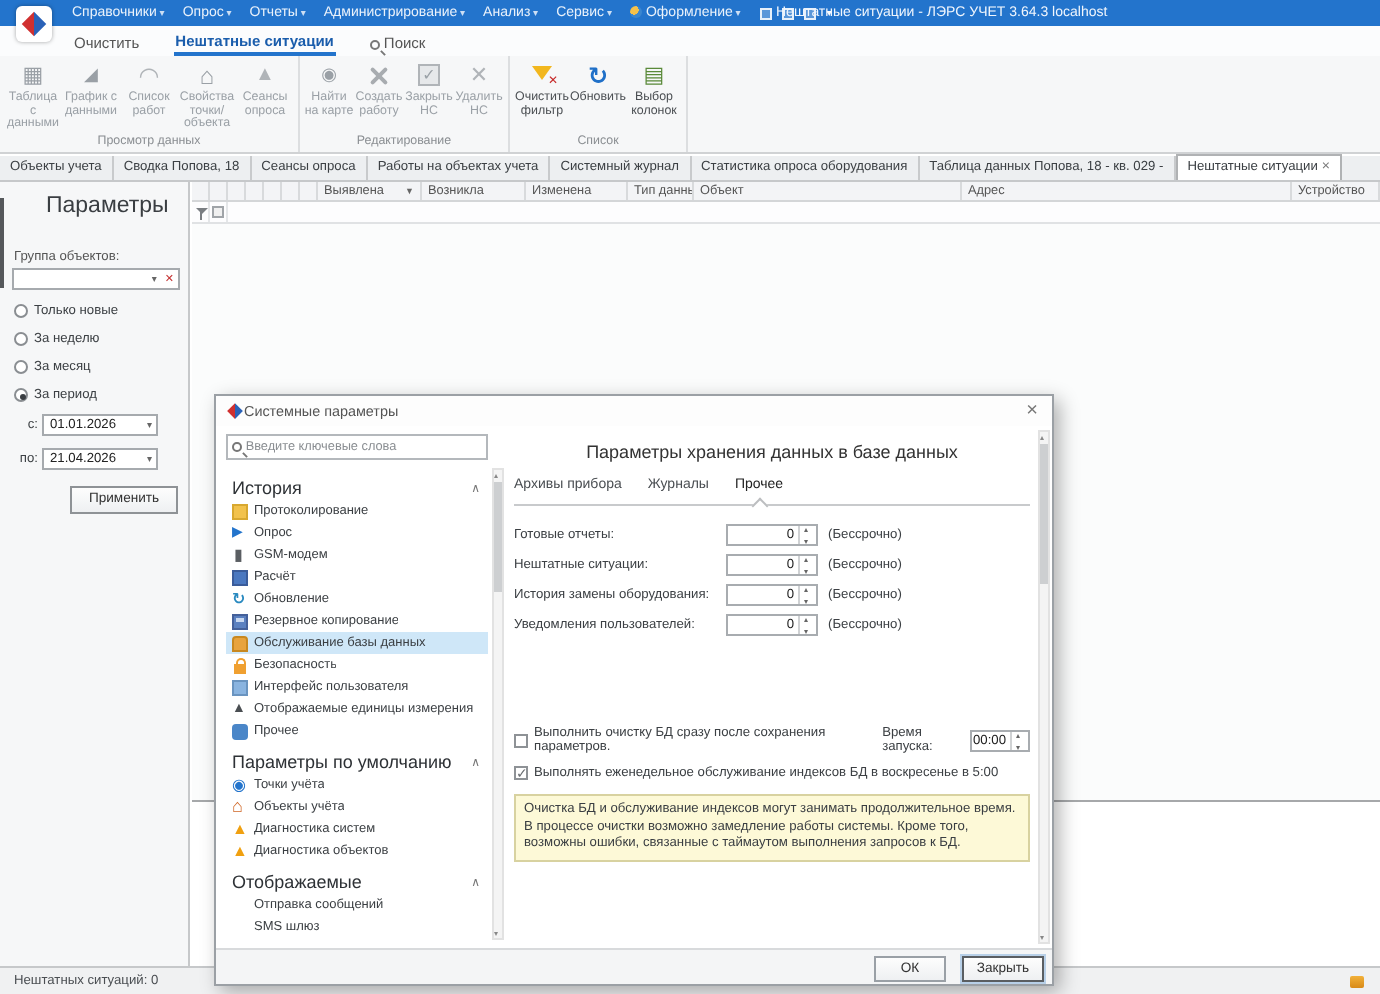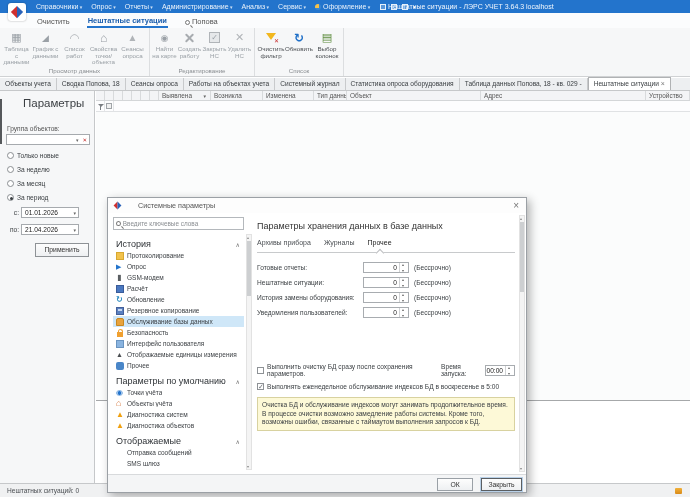--- a/index.html
+++ b/index.html
@@ -96,21 +96,21 @@
   .edgeshadow { position:absolute; left:0; top:99px; width:2px; height:45px; background:#55585b; z-index:5; }
 
   
   #statusbar { position:absolute; left:0; bottom:0; width:690px; height:14px; background:#f0f1f2; border-top:1px solid #c6c8ca; display:flex; align-items:center; }
   #status-text { font-size:6.6px; color:#4a4e52; margin-left:7px; }
   .trayic { margin-left:auto; margin-right:8px; width:7px; height:6px; background:linear-gradient(#f2b13a,#d88a18); border-radius:1px; }
 
   
   #dialog { position:absolute; left:107px; top:197px; width:420px; height:296px; background:#fff; border:1px solid #9ba0a5; box-shadow:3px 3px 9px rgba(0,0,0,.3); z-index:20; }
   .dlg-title { height:15px; display:flex; align-items:center; padding:0 5px; background:#fdfdfd; }
-  .dlg-title-text { font-size:7.2px; color:#555; margin-left:16px; }
+  .dlg-title-text { font-size:7.2px; color:#555; margin-left:0; }
   .dlg-x { margin-left:auto; font-size:8px; color:#777; cursor:pointer; padding:0 2px; }
   .dlg-x::after { content:"×"; font-size:10px; }
   .dlg-search { position:absolute; left:5px; top:19px; width:131px; height:13px; border:1px solid #b4b8bc; background:#fff; display:flex; align-items:center; padding:0 2px; }
   .dlg-search input { border:none; outline:none; width:100%; font-size:6.4px; font-family:inherit; color:#333; background:transparent; }
   .dlg-search input::placeholder { color:#8a8e92; }
   .dlg-tree { position:absolute; left:5px; top:36px; width:131px; bottom:20px; overflow:hidden; }
   .t-row { display:flex; align-items:center; height:11px; padding-left:3px; cursor:pointer; position:relative; }
   .t-row.t-sel { background:#cfe7f8; }
   .t-row.t-sec { height:16px; padding-top:4px; }
   .t-lbl { font-size:6.5px; color:#3a3e42; white-space:nowrap; overflow:hidden; }
@@ -139,21 +139,21 @@
   .tree-scroll { position:absolute; left:138px; top:36px; bottom:22px; width:6px; background:#f4f4f4; border:1px solid #e2e2e2; }
   .tree-scroll::before { content:"▴"; position:absolute; top:0; left:0; font-size:4px; color:#888; }
   .tree-scroll::after { content:"▾"; position:absolute; bottom:0; left:0; font-size:4px; color:#888; }
   .scroll-thumb { position:absolute; left:0; top:6px; width:100%; height:55px; background:#cdcfd1; }
   .dlg-vscroll { position:absolute; right:1px; top:17px; bottom:20px; width:6px; background:#f4f4f4; border:1px solid #e2e2e2; }
   .dlg-vscroll::before { content:"▴"; position:absolute; top:0; left:0; font-size:4px; color:#888; }
   .dlg-vscroll::after { content:"▾"; position:absolute; bottom:0; left:0; font-size:4px; color:#888; }
   .dlg-vscroll .scroll-thumb { height:70px; }
 
   .dlg-content { position:absolute; left:149px; top:17px; right:11px; bottom:20px; }
-  .dlg-heading { font-size:9px; color:#333; margin-top:6px; }
+  .dlg-heading { text-align:center; font-size:9px; color:#333; margin-top:6px; }
   .dtabs { margin-top:8px; display:flex; gap:13px; position:relative; height:10px; }
   .dtab { font-size:7px; color:#4a4e52; cursor:pointer; position:relative; }
   .dtab.active { color:#222; }
   .dtab.active::after { content:""; position:absolute; left:50%; bottom:-7px; width:5px; height:5px; background:#fff; border-left:1px solid #bcbec0; border-top:1px solid #bcbec0; transform:translateX(-50%) rotate(45deg); z-index:2; }
   .tabline { height:1px; background:#c8cacc; margin-top:3px; }
   .fields { margin-top:9px; }
   .frow { display:flex; align-items:center; height:11px; margin-bottom:4px; }
   .flbl { width:106px; font-size:6.6px; color:#3c4044; }
   .spinbox { width:46px; height:11px; border:1px solid #a8acb0; background:#fff; display:flex; align-items:center; }
   .spinval { flex:1; text-align:right; padding-right:2px; font-size:6.6px; color:#222; }
@@ -207,21 +207,21 @@
     <span class="tbic"></span>
     <span class="tbic"></span>
     <span class="tbcaret"></span>
   </div>
   <span id="win-title">Нештатные ситуации - ЛЭРС УЧЕТ 3.64.3 localhost</span>
 </div>
 
 <div id="tabrow">
   <span class="rtab">Очистить</span>
   <span class="rtab active">Нештатные ситуации</span>
-  <span class="rtab"><span class="mag"></span><span>Попова</span></span>
+  <span class="rtab"><span class="mag"></span><span>Поиск</span></span>
 </div>
 
 <div id="ribbon">
   <div class="rgroup g1">
     <div class="rbtns">
 
         <div class="rbtn off">
           <span class="ric ic-table"></span>
           <span class="rlabel">Таблица с данными</span>
         </div>

